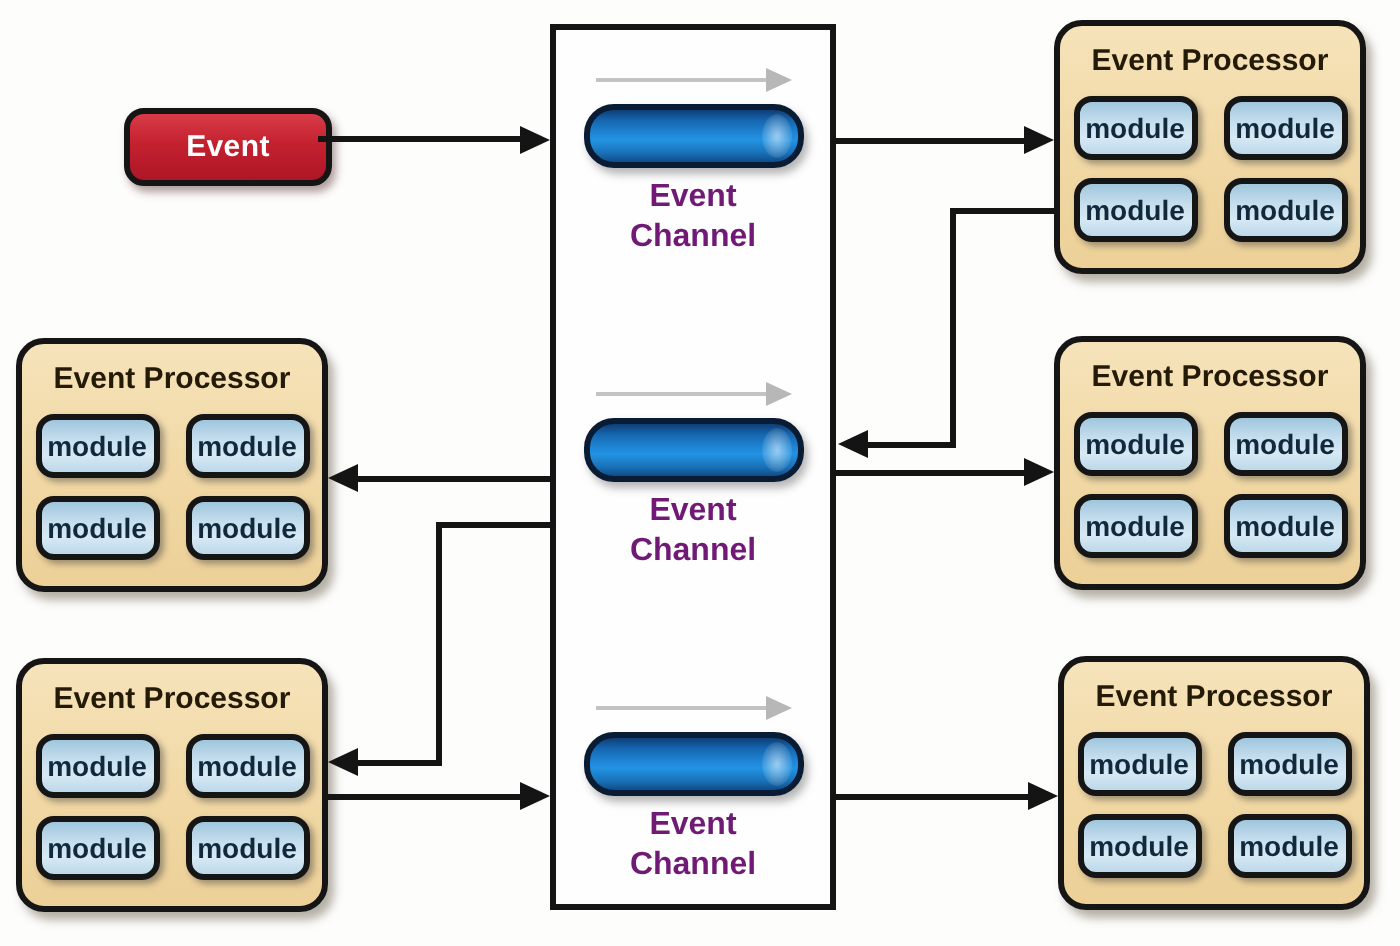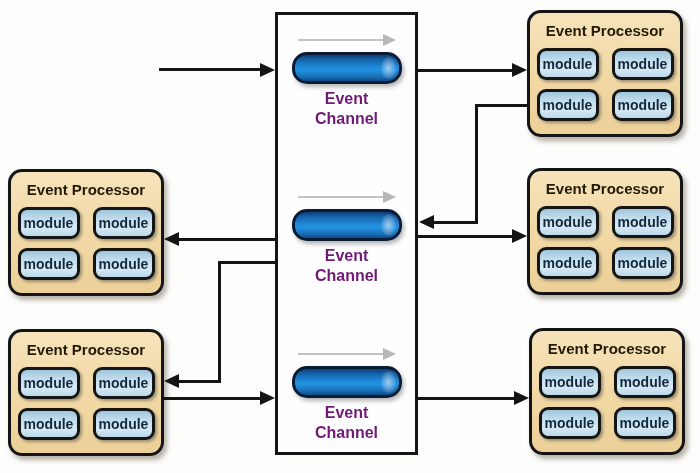--- a/index.html
+++ b/index.html
@@ -61,20 +61,23 @@
   .vl{width:3px;}
   .ar,.al{position:absolute;width:0;height:0;border-top:7px solid transparent;border-bottom:7px solid transparent;}
   .ar{border-left:15px solid var(--connector-black,#141414);}
   .al{border-right:15px solid var(--connector-black,#141414);}
 </style>
 </head>
 <body>
 
 <div class="canvas">
 
+  <div class="event-box">
+    <span>Event</span>
+  </div>
 
   <div class="channel-box">
     <div class="channel-section" style="top:18px">
       <div class="flow-arrow">
         <span class="fa-line"></span>
           <i class="fa-head"></i>
       </div>
       <div class="pill">
           <i class="pill-cap"></i>
         </div>

